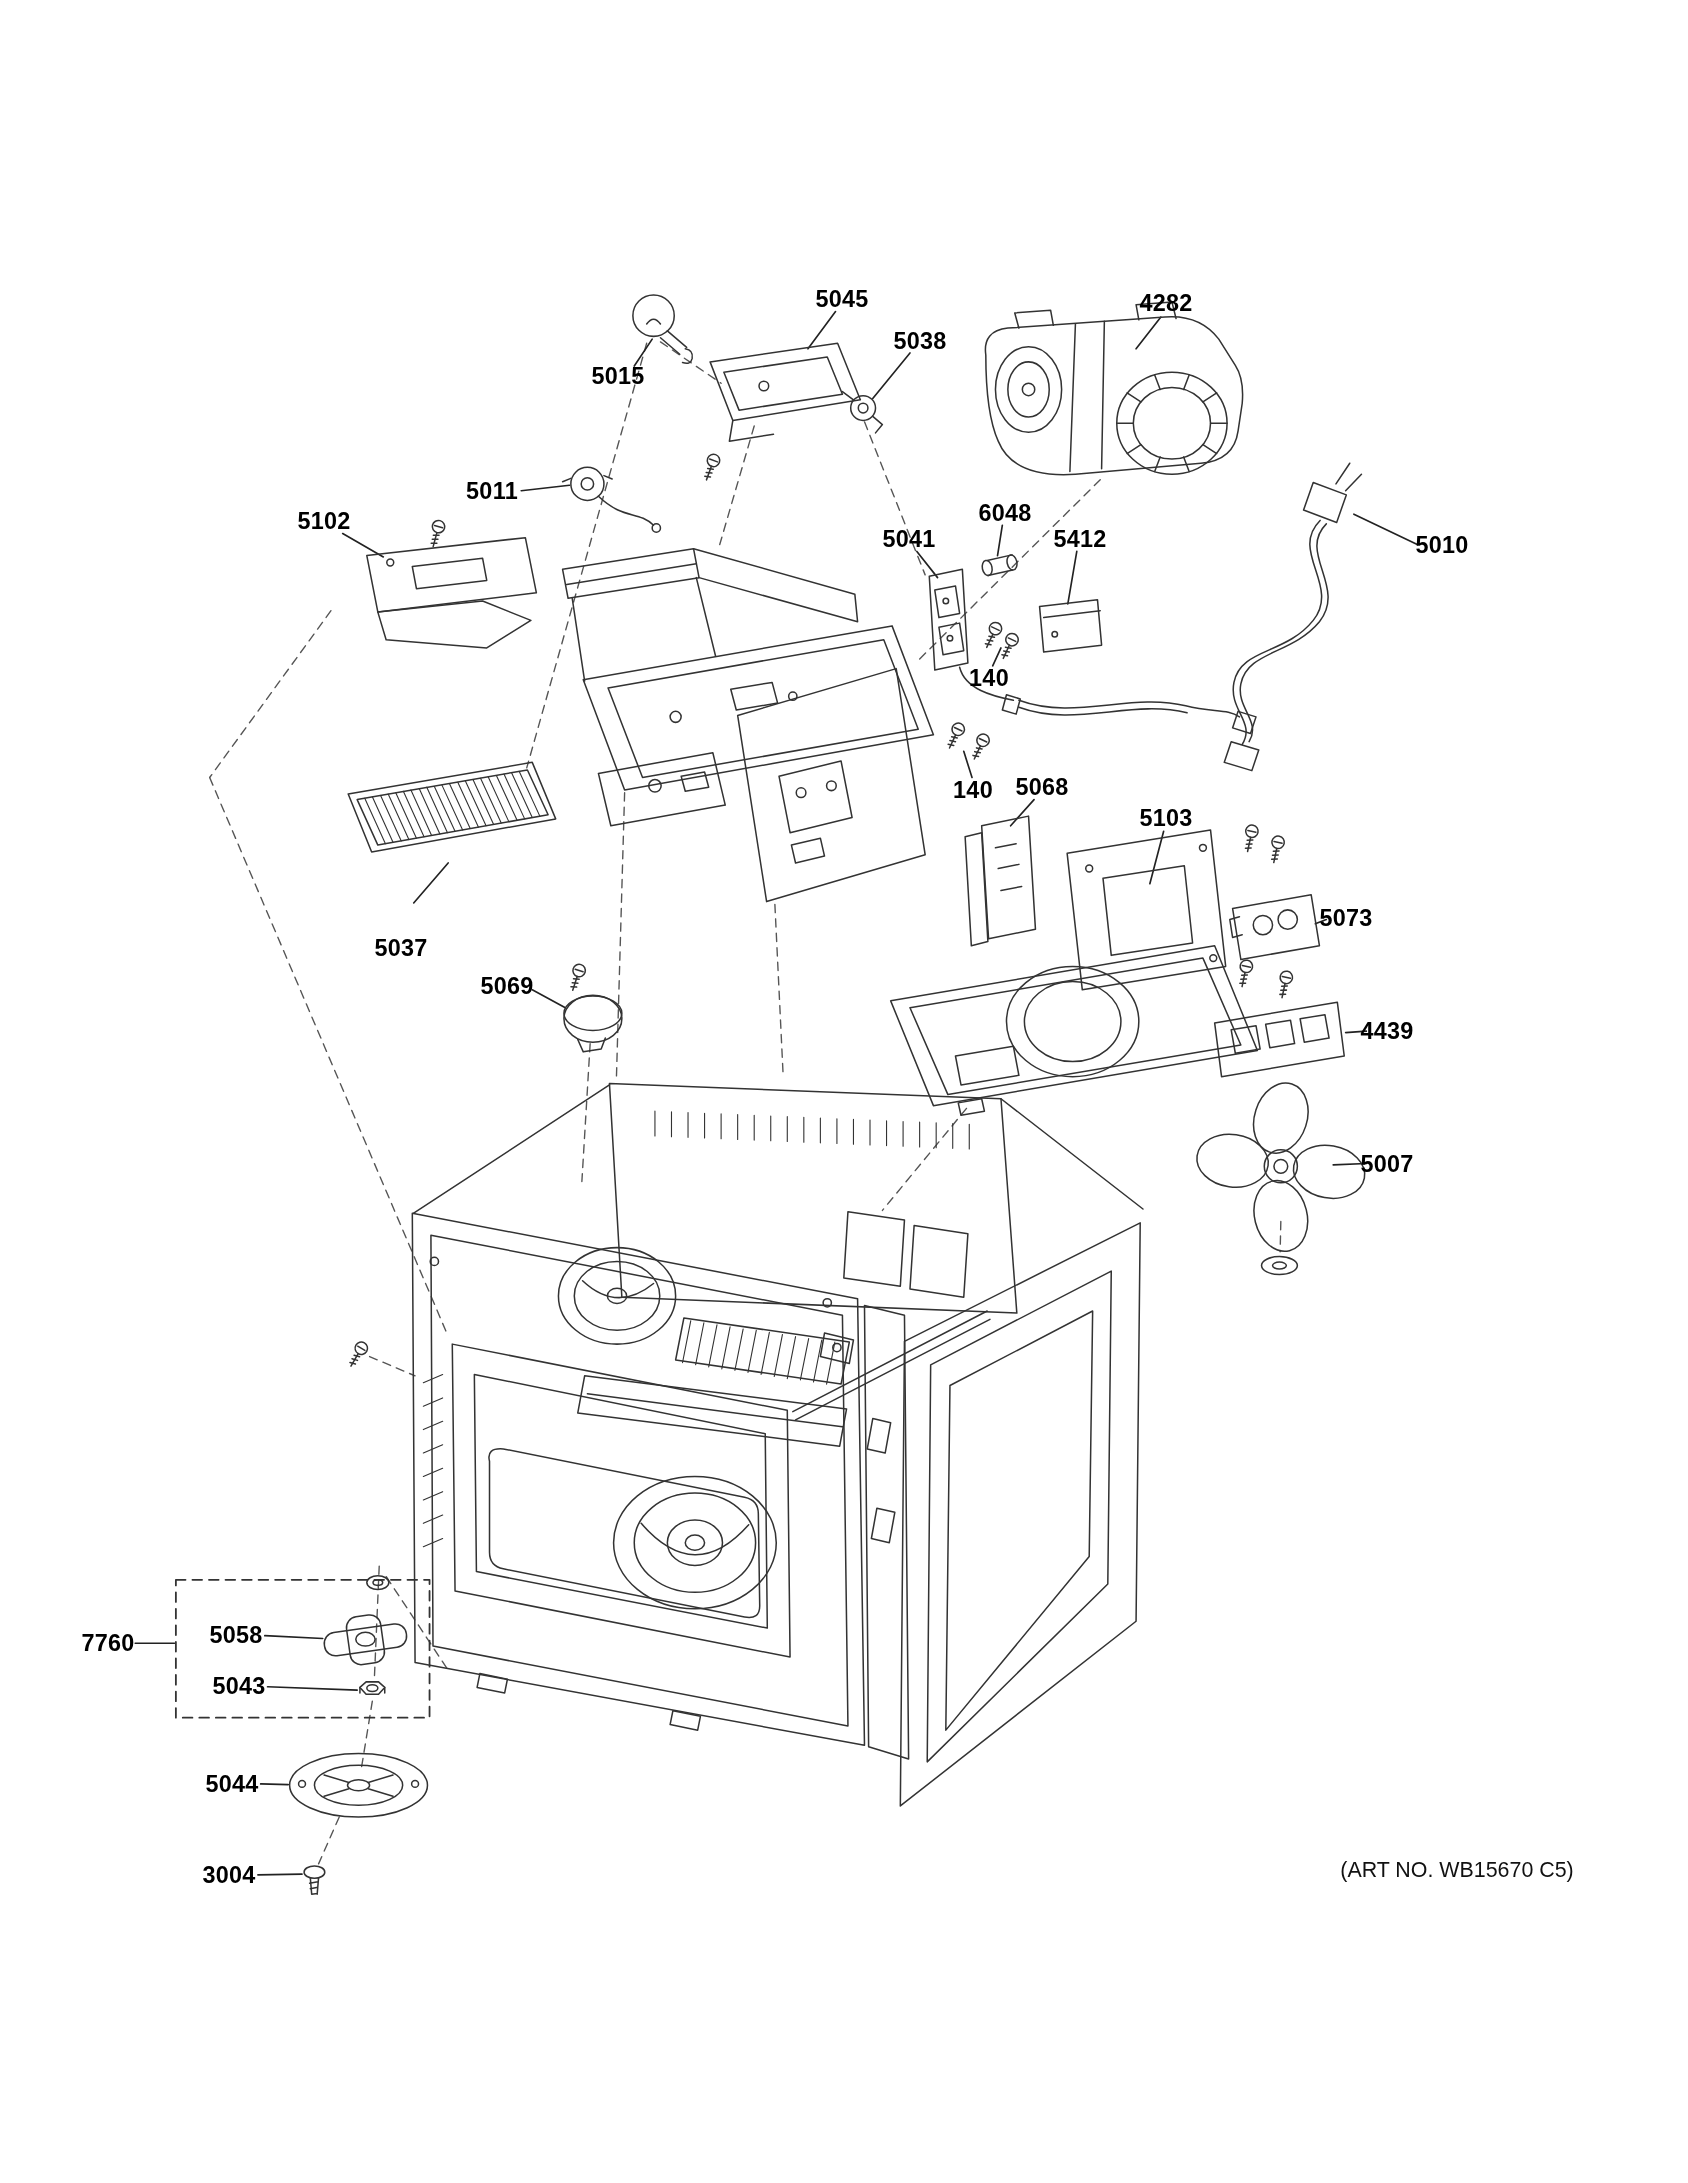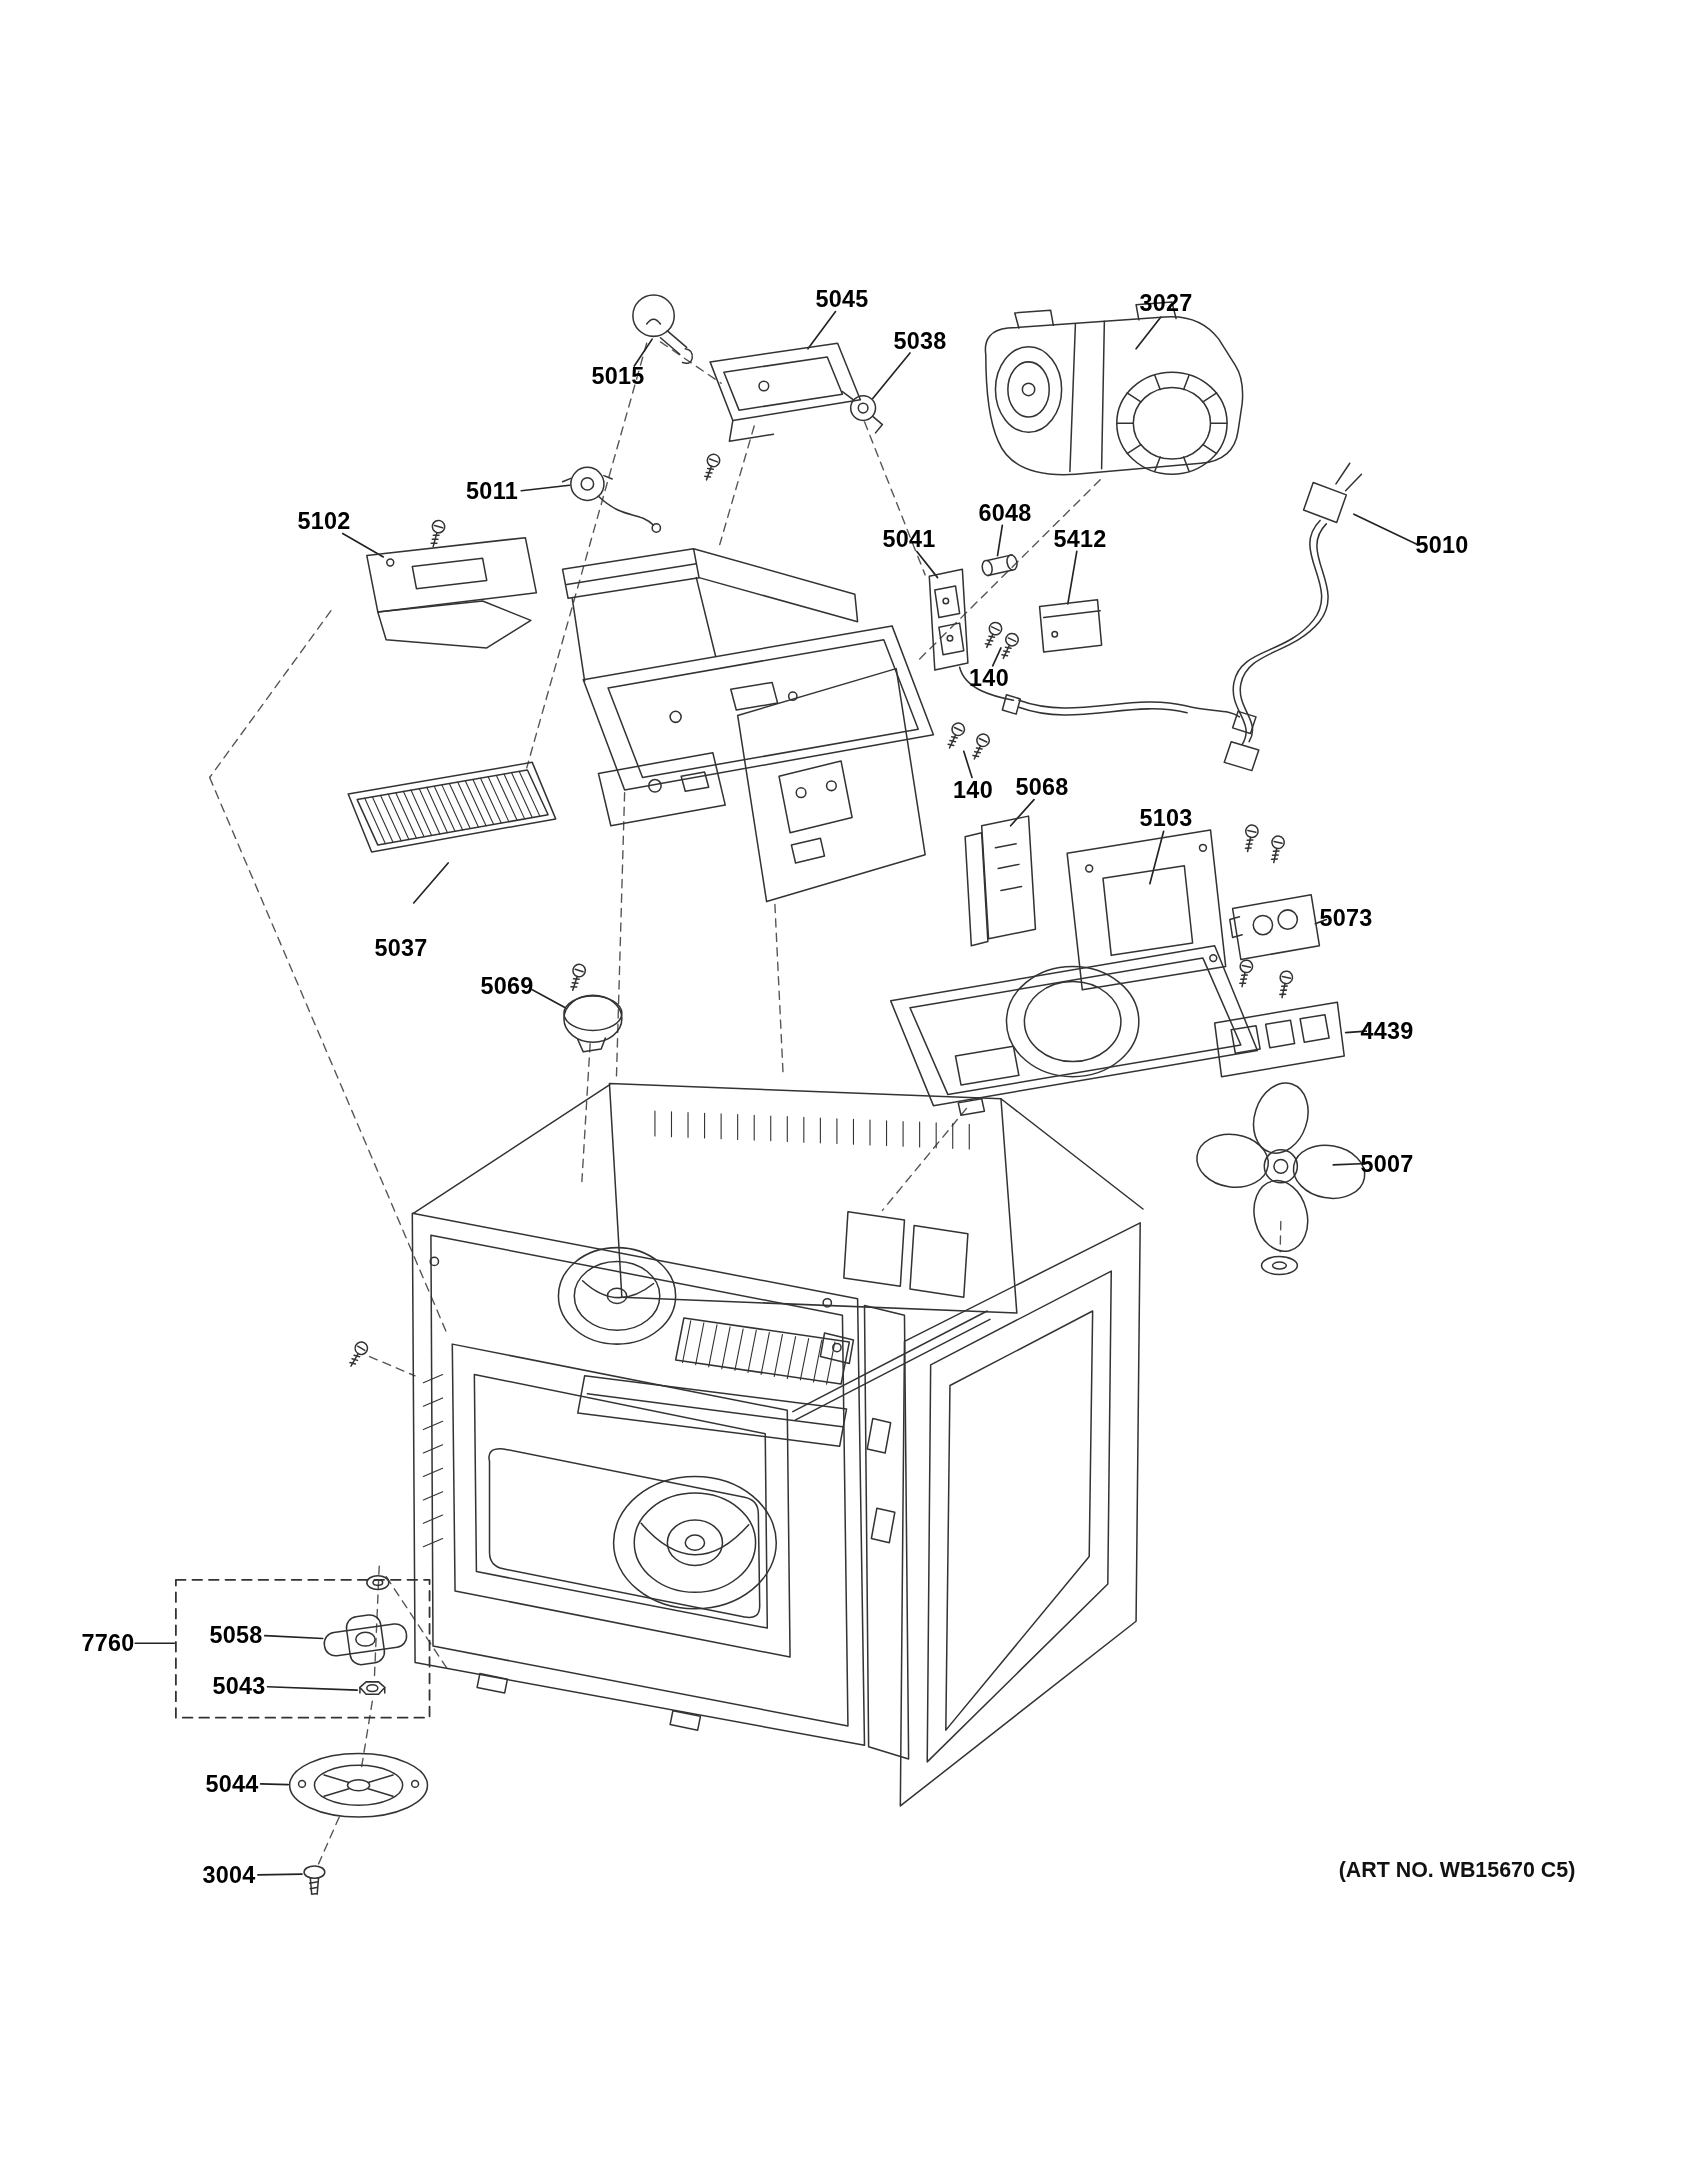--- a/index.html
+++ b/index.html
@@ -19,21 +19,21 @@
     color:#000000;
     letter-spacing:0.3px;
     white-space:nowrap;
     user-select:none;
   }
   #art-no{
     position:absolute;
     left:1457px;top:1870px;
     transform:translate(-50%,-50%);
     font-size:21.4px;
-    font-weight:700;
+    font-weight:400;
     color:#111;
     white-space:nowrap;
   }
 </style>
 </head>
 <body>
 
 <div id="page">
 
   <svg id="artwork" width="1689" height="2183" viewBox="0 0 2450 3167" fill="none" stroke="#333" stroke-width="2.2" stroke-linecap="round" stroke-linejoin="round">
@@ -357,21 +357,21 @@
       <use href="#screw-glyph" transform="translate(1808,1402) rotate(12)"></use>
       <use href="#screw-glyph" transform="translate(1866,1418) rotate(12)"></use>
       <use href="#screw-glyph" transform="translate(840,1408) rotate(18)"></use>
       <use href="#screw-glyph" transform="translate(524,1956) rotate(30)"></use>
     </g>
   </svg>
 
   <div id="label-layer">
       <div class="part-label" style="left: 618px; top: 376px;">5015</div>
       <div class="part-label" style="left: 842px; top: 299px;">5045</div>
-      <div class="part-label" style="left: 1166px; top: 303px;">3027</div>
+      <div class="part-label" style="left: 1166px; top: 303px;">4282</div>
       <div class="part-label" style="left: 920px; top: 341px;">5038</div>
       <div class="part-label" style="left: 492px; top: 491px;">5011</div>
       <div class="part-label" style="left: 324px; top: 521px;">5102</div>
       <div class="part-label" style="left: 909px; top: 539px;">5041</div>
       <div class="part-label" style="left: 1005px; top: 513px;">6048</div>
       <div class="part-label" style="left: 1080px; top: 539px;">5412</div>
       <div class="part-label" style="left: 1442px; top: 545px;">5010</div>
       <div class="part-label" style="left: 989px; top: 678px;">140</div>
       <div class="part-label" style="left: 973px; top: 790px;">140</div>
       <div class="part-label" style="left: 401px; top: 948px;">5037</div>

